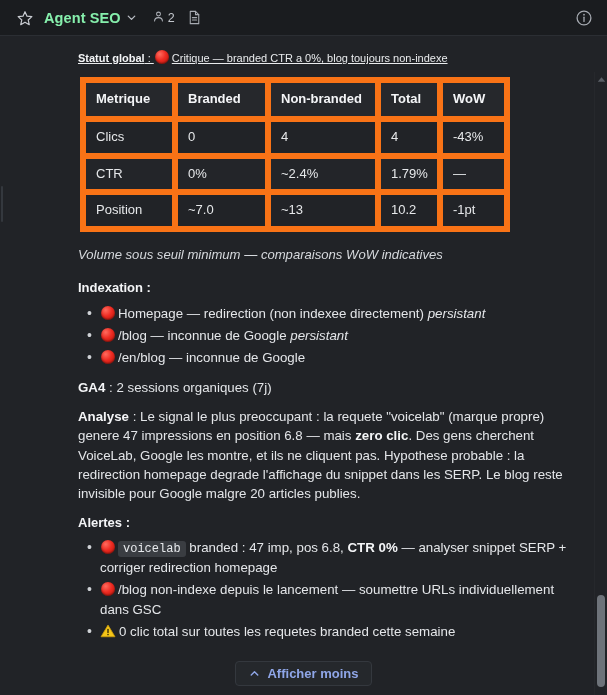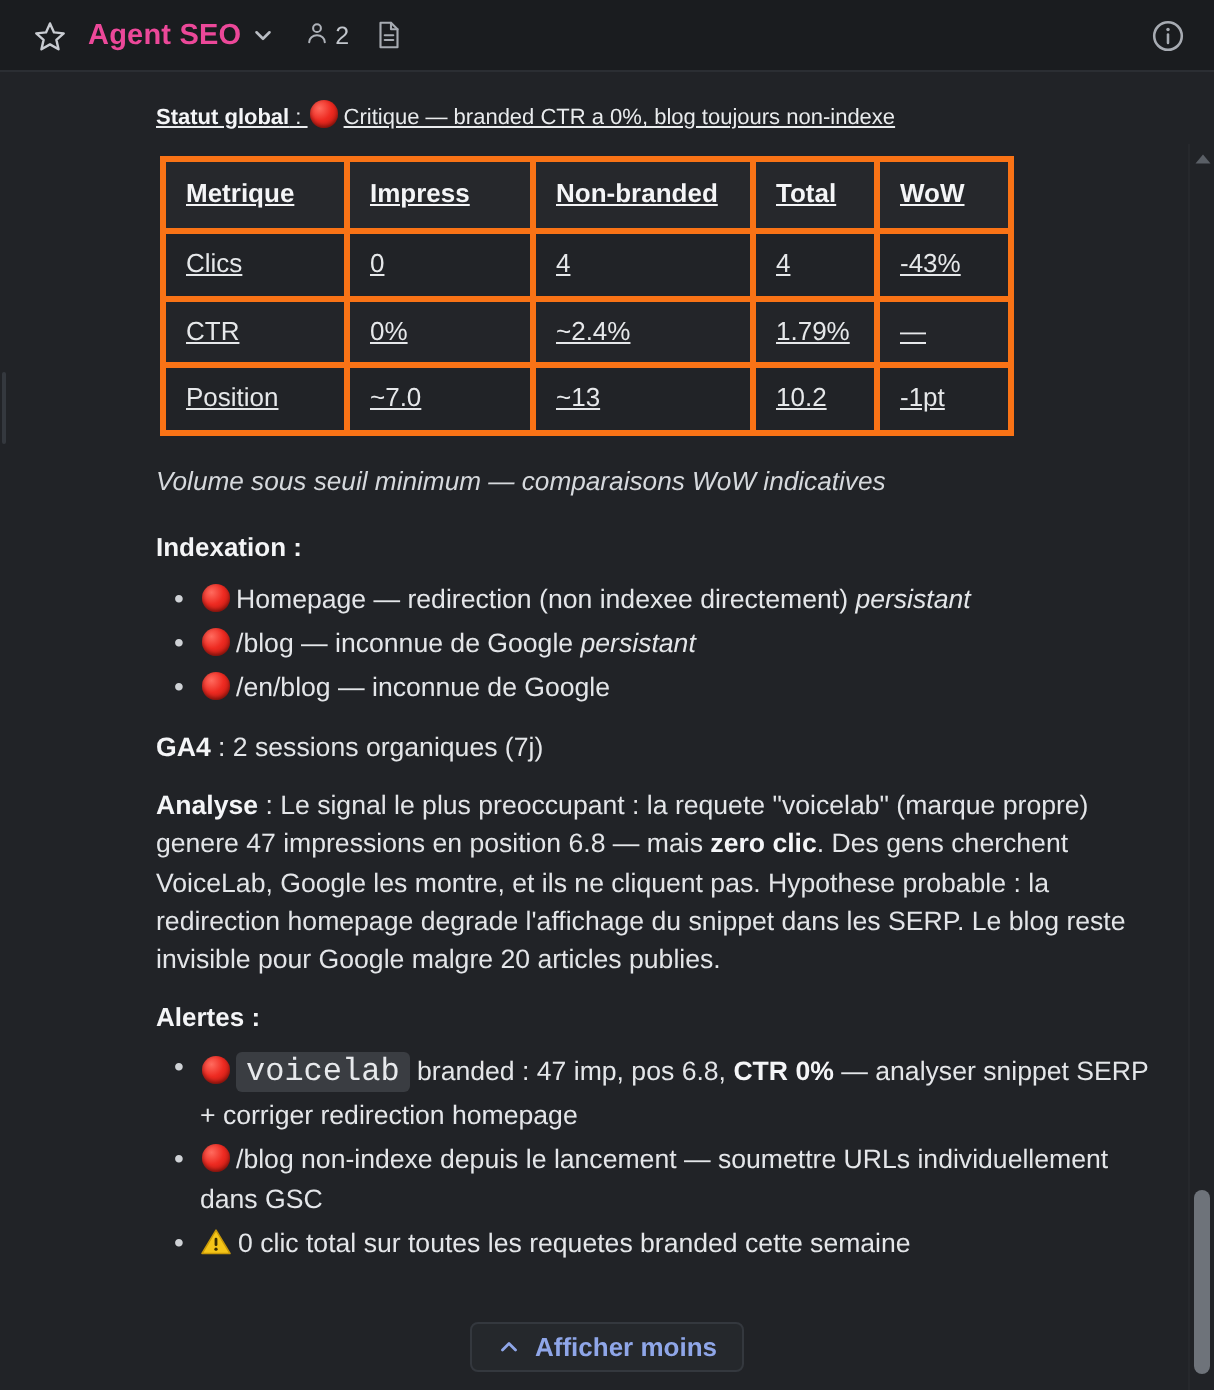--- a/index.html
+++ b/index.html
@@ -37,21 +37,21 @@
   }
   .icon-btn {
     display: inline-flex;
     align-items: center;
     justify-content: center;
     width: 22px; height: 22px;
     color: #c9ccd2;
   }
   .star-icon { margin-right: 8px; }
   .doc-title {
-    color: #ec4899;
+    color: #86efac;
     font-size: 14.5px;
     font-weight: bold;
     letter-spacing: 0.1px;
     white-space: nowrap;
   }
   .chev {
     margin-left: 4px;
     color: #b9bdc4;
     display: inline-flex;
     align-items: center;
@@ -135,26 +135,25 @@
 
   
   table.metrics {
     border-collapse: collapse;
     margin: 2px 0 6px 2px;
     width: 424px;
     font-size: 13px;
     table-layout: fixed;
   }
   table.metrics th, table.metrics td {
-    border: 3px solid #f97316;
+    border: 6px solid #f97316;
     padding: 6px 10px;
     text-align: left;
     color: #e6e8ea;
     white-space: nowrap;
-    text-decoration: underline;
   }
   table.metrics thead th {
     background: #26282c;
     font-weight: bold;
     color: #f4f5f7;
     padding-top: 7px; padding-bottom: 7px;
   }
   table.metrics tbody tr:nth-child(odd) td { background: #212327; }
   table.metrics tbody tr:nth-child(even) td { background: #232529; }
   table.metrics col.c0 { width: 92px; }
@@ -183,21 +182,21 @@
     top: -1px;
     color: #cfd2d6;
     font-size: 14px;
   }
   code.inline {
     font-family: "Liberation Mono", monospace;
     background: #3a3d42;
     color: #e7e9ec;
     border-radius: 3px;
     padding: 1px 5px;
-    font-size: 16px;
+    font-size: 12px;
   }
 
   
   .footer-toggle {
     position: absolute;
     left: 0; right: 0;
     bottom: 0;
     height: 44px;
     display: flex;
     align-items: center;
@@ -318,21 +317,21 @@
         <colgroup>
           <col class="c0">
             <col class="c1">
             <col class="c2">
             <col class="c3">
             <col class="c4">
         </colgroup>
         <thead>
           <tr>
             <th>Metrique</th>
-            <th>Impress</th>
+            <th>Branded</th>
             <th>Non-branded</th>
             <th>Total</th>
             <th>WoW</th>
           </tr>
         </thead>
         <tbody>
           <tr>
             <td>Clics</td>
             <td>0</td>
             <td>4</td>

